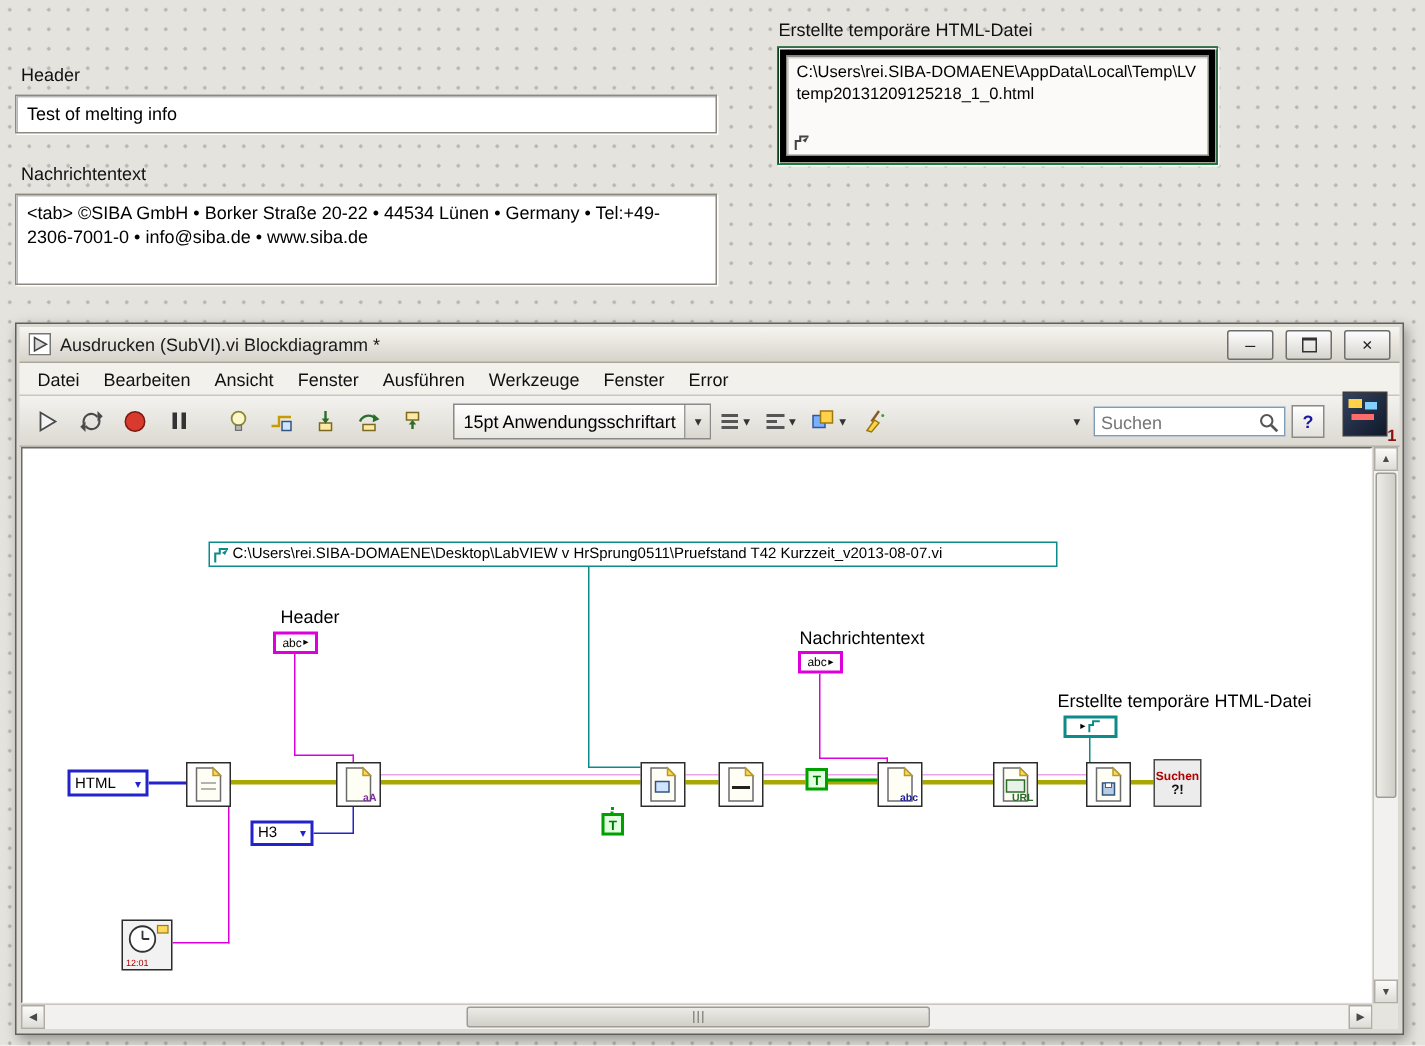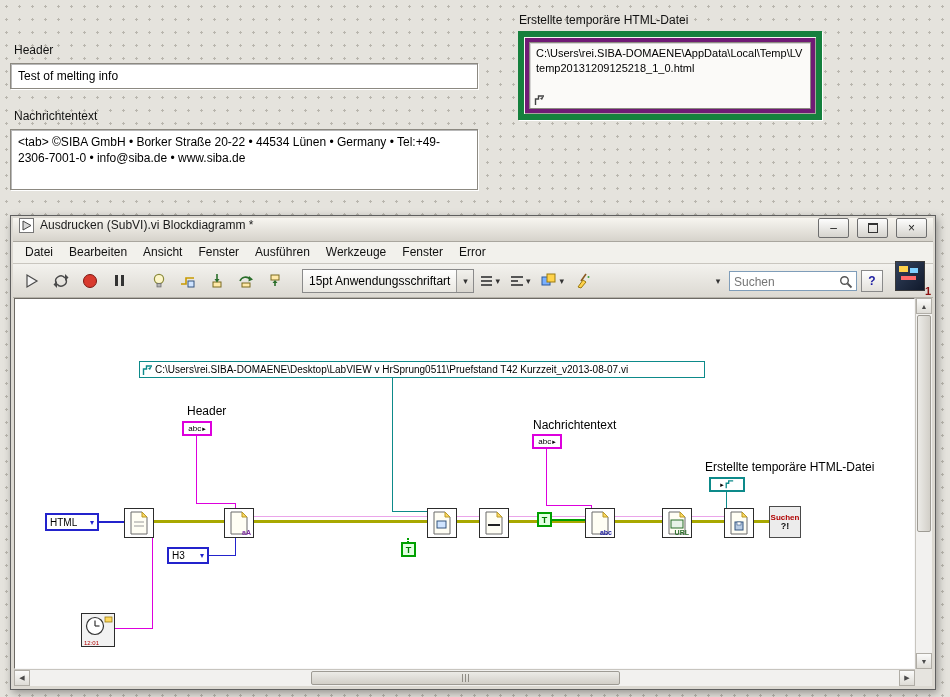--- a/index.html
+++ b/index.html
@@ -7,35 +7,35 @@
     width:950px;height:697px;position:relative;overflow:hidden;
     font-family:"Liberation Sans",sans-serif;color:#000;
     background-color:#e5e3dd;
     background-image:radial-gradient(#b9b6ae 1px, rgba(0,0,0,0) 1.2px);
     background-size:13px 13px;
   }
   .abs{position:absolute}
   .fp-label{font-size:12px;color:#111;white-space:nowrap}
   .str-ctl{background:#fff;border:1px solid #8c8981;box-shadow:inset 1px 1px 0 rgba(0,0,0,.28),1px 1px 0 #fff;
     font-size:12px;padding:4px 7px;box-sizing:border-box;line-height:16px}
-  .path-box{background:#701a75;border:6px solid #15803d;box-shadow:inset 1px 1px 0 #f6f5f2, inset -1px -1px 0 #a7a49d,1px 1px 0 #fff}
+  .path-box{background:#000000;border:1px solid #15803d;box-shadow:inset 1px 1px 0 #f6f5f2, inset -1px -1px 0 #a7a49d,1px 1px 0 #fff}
   .path-inner{position:absolute;left:5px;top:5px;right:5px;bottom:5px;background:#fbfaf8;border:1px solid #8c8981;
     box-shadow:inset 1px 1px 0 rgba(0,0,0,.15);font-size:11px;padding:3px 6px;box-sizing:border-box;word-break:break-all;line-height:15px}
 
   
   .window{left:10px;top:215px;width:924px;height:473px;background:#dcd9d2;border:1px solid #5f5f5f;
     box-shadow:2px 3px 8px rgba(0,0,0,.35)}
   .titlebar{left:2px;top:2px;right:2px;height:24px;background:linear-gradient(#f7f5f0,#d6d3cb);
-    border-bottom:1px solid #a9a69e;display:flex;padding:0 6px;gap:6px;box-sizing:border-box}
+    border-bottom:1px solid #a9a69e;display:flex;align-items:center;padding:0 6px;gap:6px;box-sizing:border-box}
   .title-text{font-size:12px;color:#1a1a1a;white-space:nowrap;flex:1 1 auto;overflow:hidden}
   .wbtn{width:29px;height:18px;border:1px solid #6e6e6e;border-radius:2px;background:linear-gradient(#fdfdfd,#d6d4ce);
     display:flex;align-items:center;justify-content:center;font-size:12px;line-height:1;color:#222;margin-left:2px}
   .max-glyph{display:block;width:8px;height:7px;border:1px solid #333;border-top:2px solid #333}
   .menubar{left:2px;top:26px;right:2px;height:22px;background:#f2f1ec;border-bottom:1px solid #c9c6bf;
-    display:flex;align-items:flex-start;padding-left:4px;box-sizing:border-box}
+    display:flex;align-items:center;padding-left:4px;box-sizing:border-box}
   .menu-item{padding:3px 8px;font-size:12px;color:#111;white-space:nowrap}
   .toolbar{left:2px;top:48px;right:2px;height:34px;background:linear-gradient(#f3f2ee,#dcd9d2);
     border-bottom:1px solid #b5b2aa;display:flex;align-items:center;padding:0 6px 0 6px;gap:3px;box-sizing:border-box;padding-right:50px}
   .tbtn{width:24px;height:24px;display:flex;align-items:center;justify-content:center;border:1px solid rgba(0,0,0,0);border-radius:2px;flex:0 0 auto}
   .sep{width:8px;flex:0 0 auto}
   .abort-dot{width:12px;height:12px;border-radius:50%;background:#d83a2e;border:1px solid #7d1812;display:block}
   .pause-bars{display:flex;gap:3px}
   .pause-bars i{display:block;width:3px;height:11px;background:#333}
   .font-combo{height:22px;border:1px solid #8a8a8a;background:linear-gradient(#ffffff,#e9e7e1);display:flex;align-items:center;
     font-size:12px;flex:0 0 auto}

